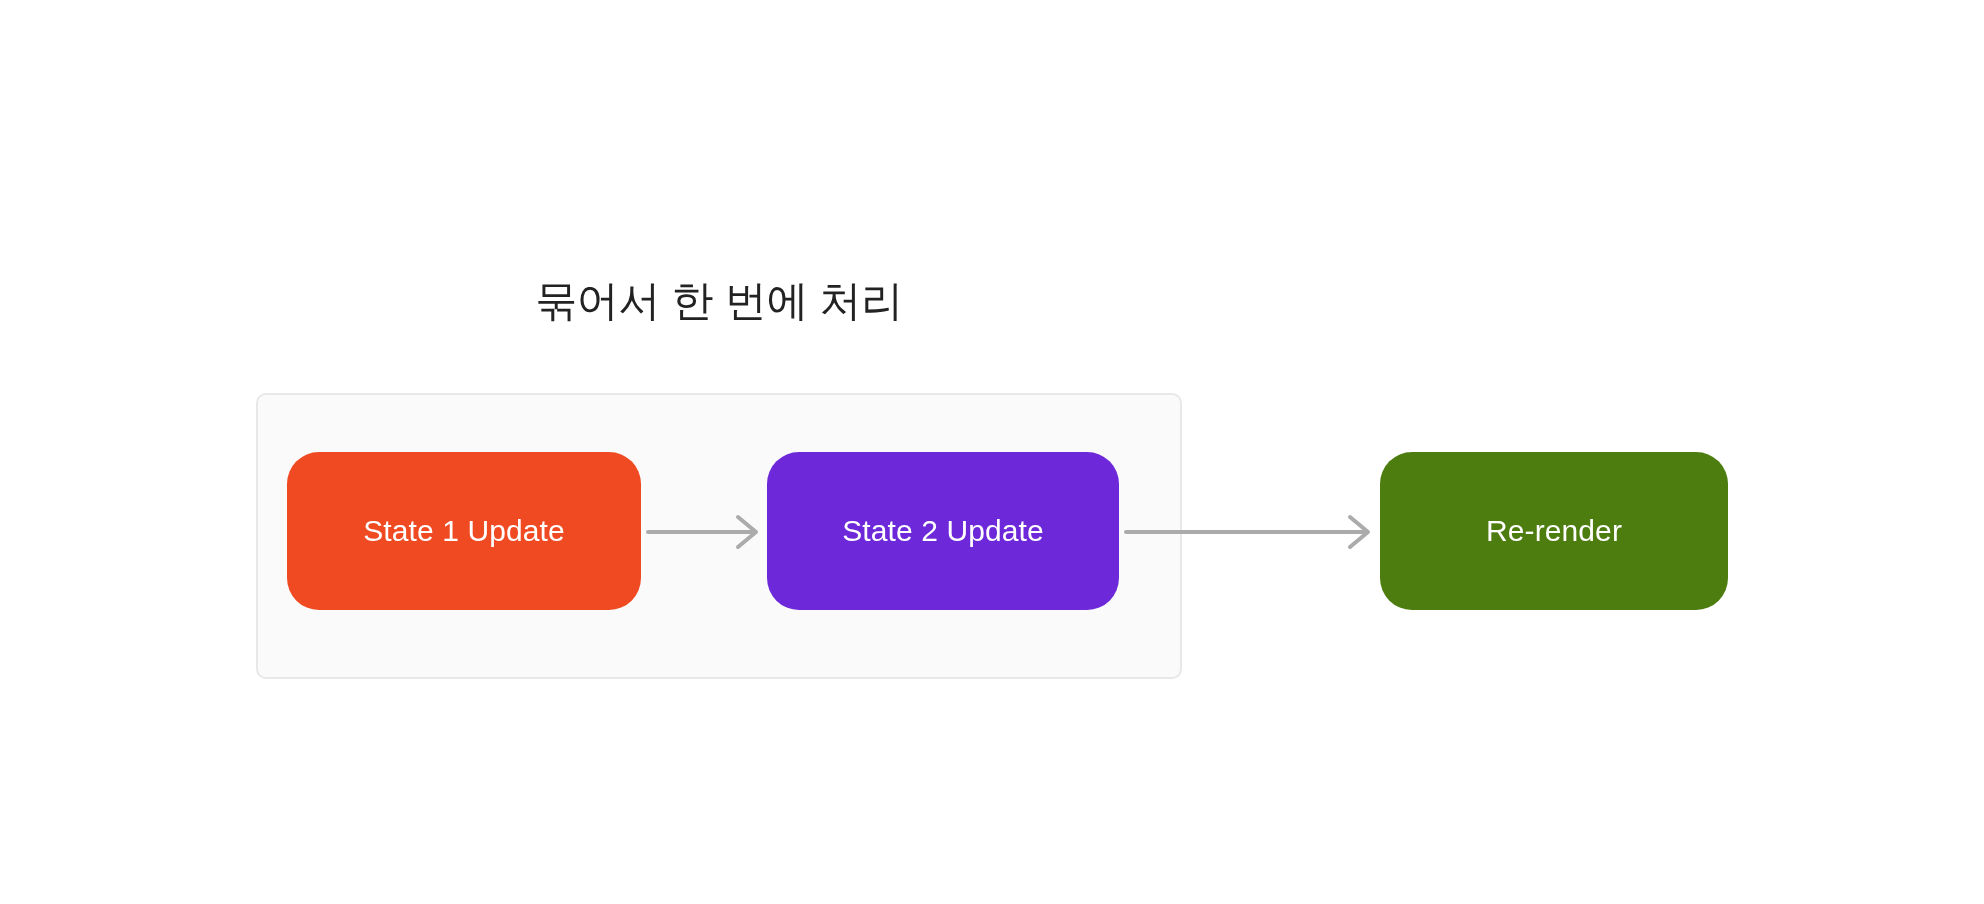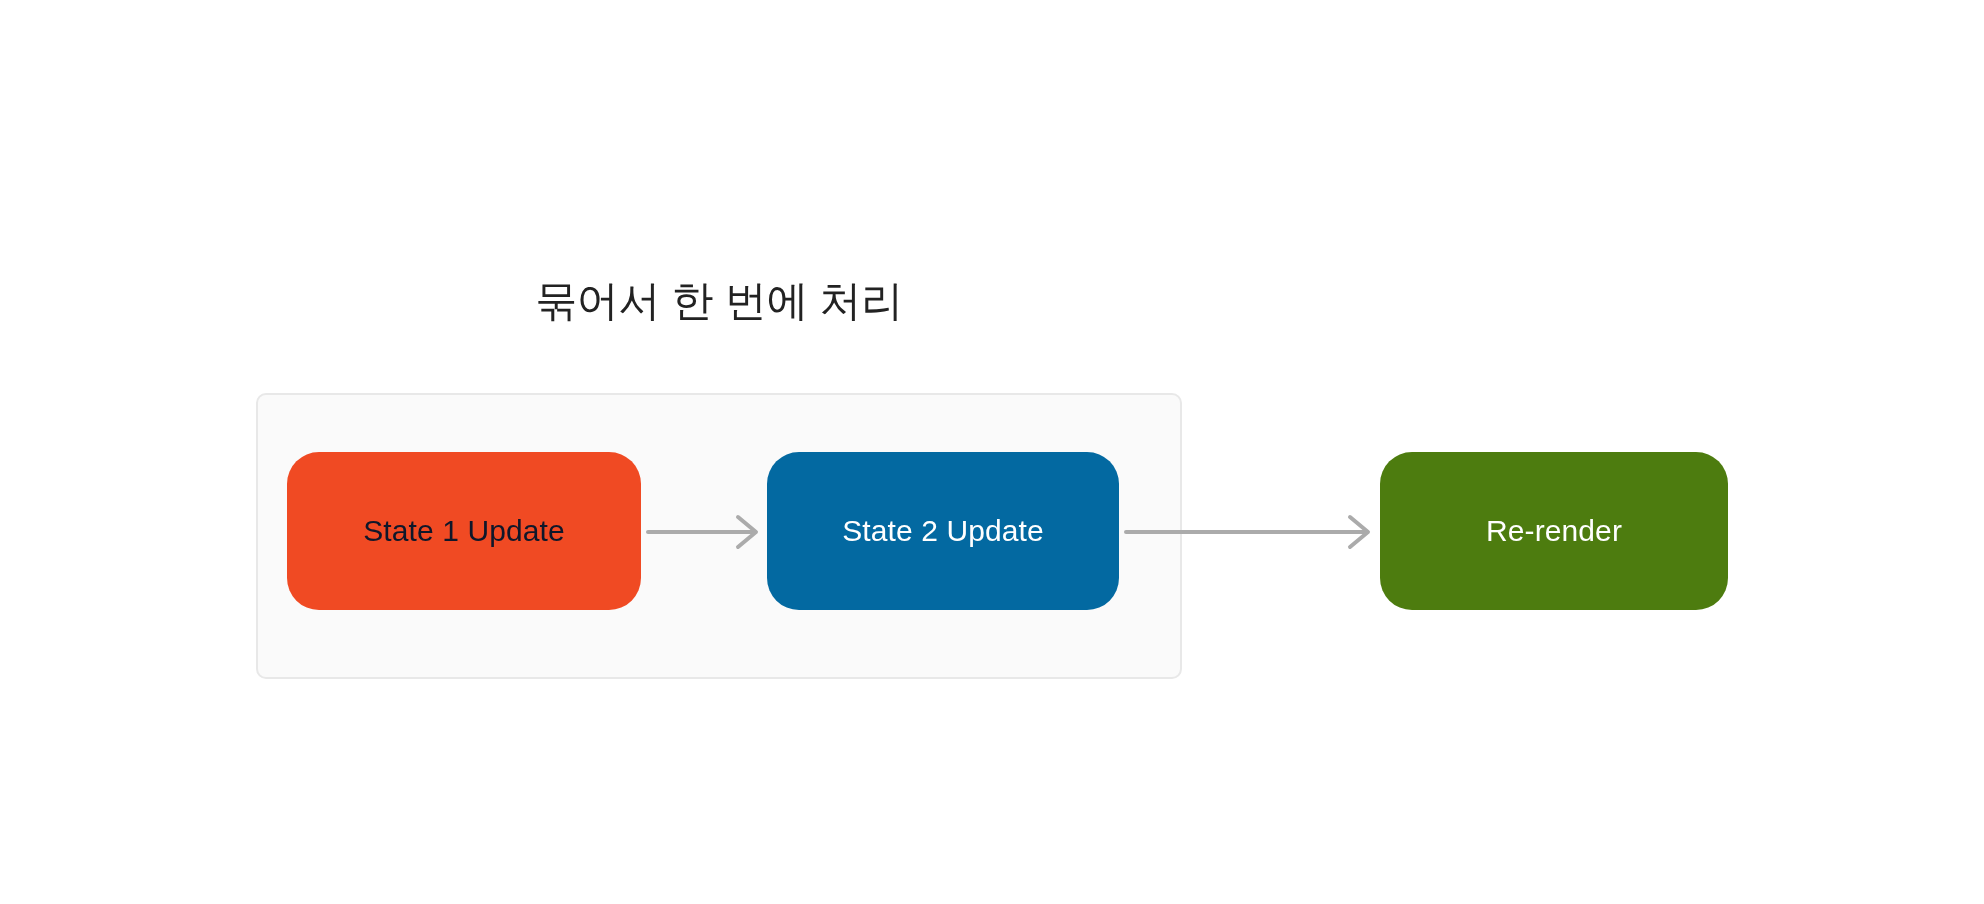--- a/index.html
+++ b/index.html
@@ -103,25 +103,25 @@
 </style>
 </head>
 <body style="background: rgb(255, 255, 255);">
 
 <div id="canvas">
 
   <div class="subgraph-title">묶어서 한 번에 처리</div>
 
   <div class="subgraph" style="background: rgb(250, 250, 250); border-color: rgb(232, 232, 232);"></div>
 
-  <div class="node node-state1" style="background: rgb(240, 74, 35); color: #0f172a;">
+  <div class="node node-state1" style="background: rgb(240, 74, 35); color: #ffffff;">
     <span>State 1 Update</span>
   </div>
 
-  <div class="node node-state2" style="background: #0369a1; color: rgb(255, 255, 255);">
+  <div class="node node-state2" style="background: #6d28d9; color: rgb(255, 255, 255);">
     <span>State 2 Update</span>
   </div>
 
   <div class="node node-rerender" style="background: #4d7c0f; color: rgb(255, 255, 255);">
     <span>Re-render</span>
   </div>
 
   <svg class="edge edge-1" viewBox="0 0 120 60">
     <path class="edge-line" d="M 0 30 L 104 30" stroke="#ababab" stroke-width="4"></path>
     <path class="edge-head" d="M 90 15 L 108 30 L 90 45" stroke="#ababab" stroke-width="4"></path>

